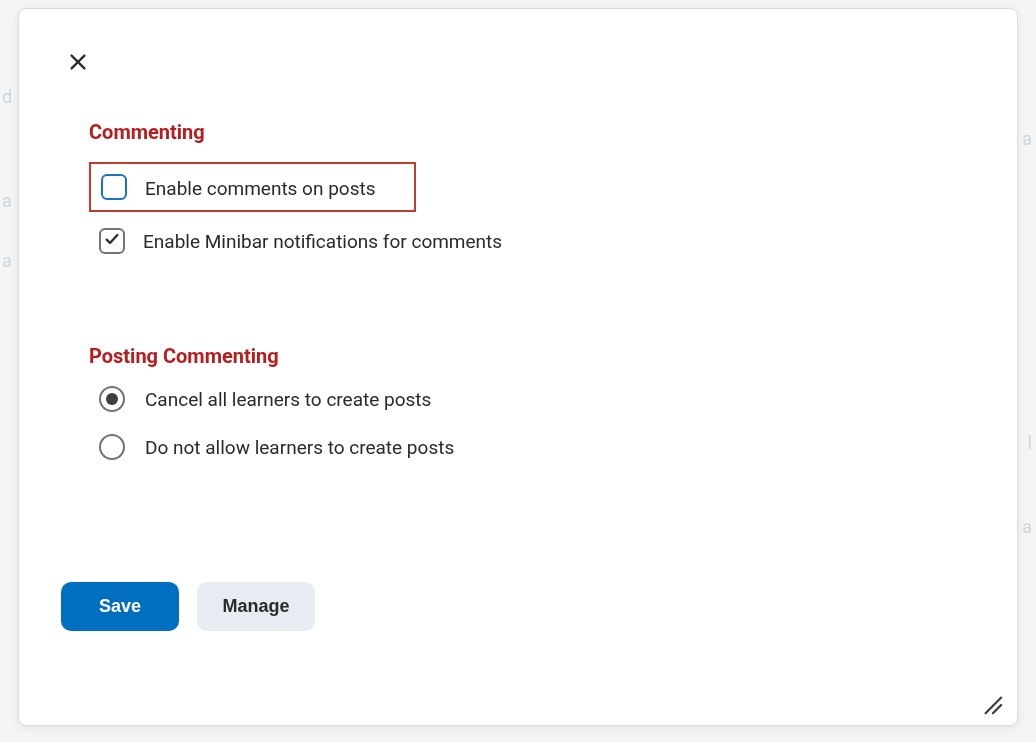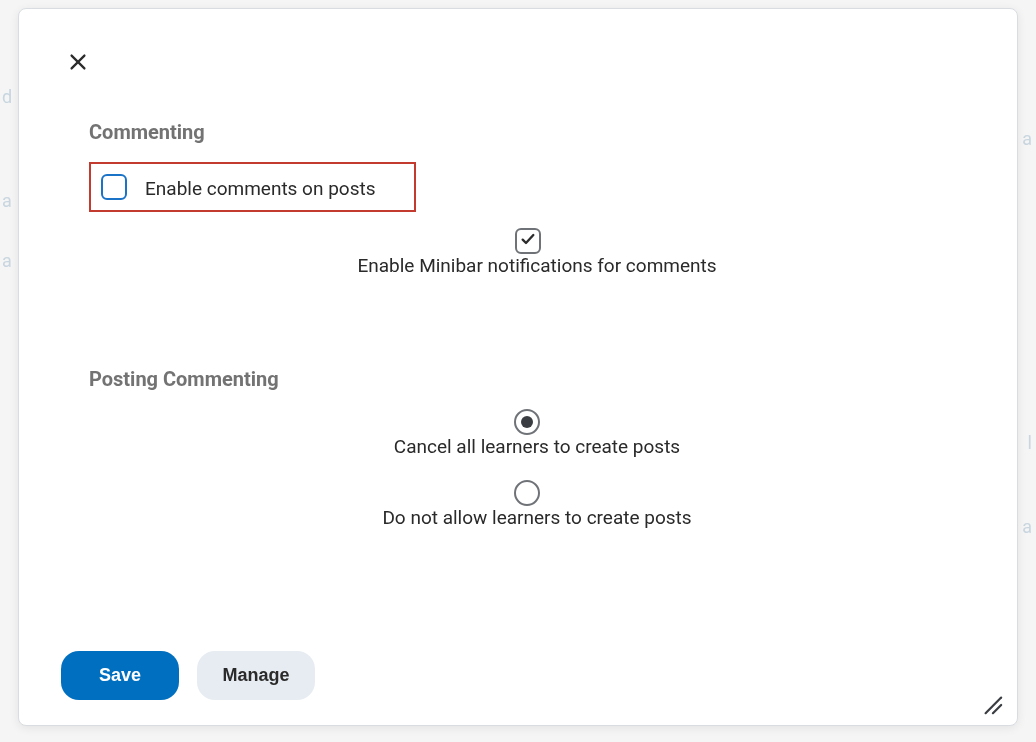--- a/index.html
+++ b/index.html
@@ -51,29 +51,28 @@
     .close-btn svg {
       width: 22px;
       height: 22px;
     }
     .dialog-body {
       padding: 10px 42px 20px 70px;
     }
     .section-heading {
       font-size: 20px;
       font-weight: 700;
-      color: #737373;
+      color: #b91c1c;
       margin-top: 18px;
       margin-bottom: 18px;
     }
     .option-row {
       display: flex;
       align-items: center;
       margin-bottom: 22px;
-      flex-direction: column;
     }
     .highlight-box {
       border: 2px solid #c33b2f;
       padding: 10px 38px 10px 10px;
       display: inline-flex;
       align-items: flex-end;
       margin-bottom: 16px;
     }
     .checkbox {
       width: 26px;
@@ -126,21 +125,21 @@
       height: 50px;
     }
     .dialog-footer {
       padding: 0 42px 28px 42px;
       display: flex;
       gap: 18px;
       margin-top: 80px;
     }
     .btn {
       border: none;
-      border-radius: 18px;
+      border-radius: 10px;
       font-size: 18px;
       font-weight: 600;
       padding: 14px 18px;
       cursor: pointer;
       min-width: 118px;
     }
     .btn-primary {
       background: #006fbf;
       color: #ffffff;
     }

